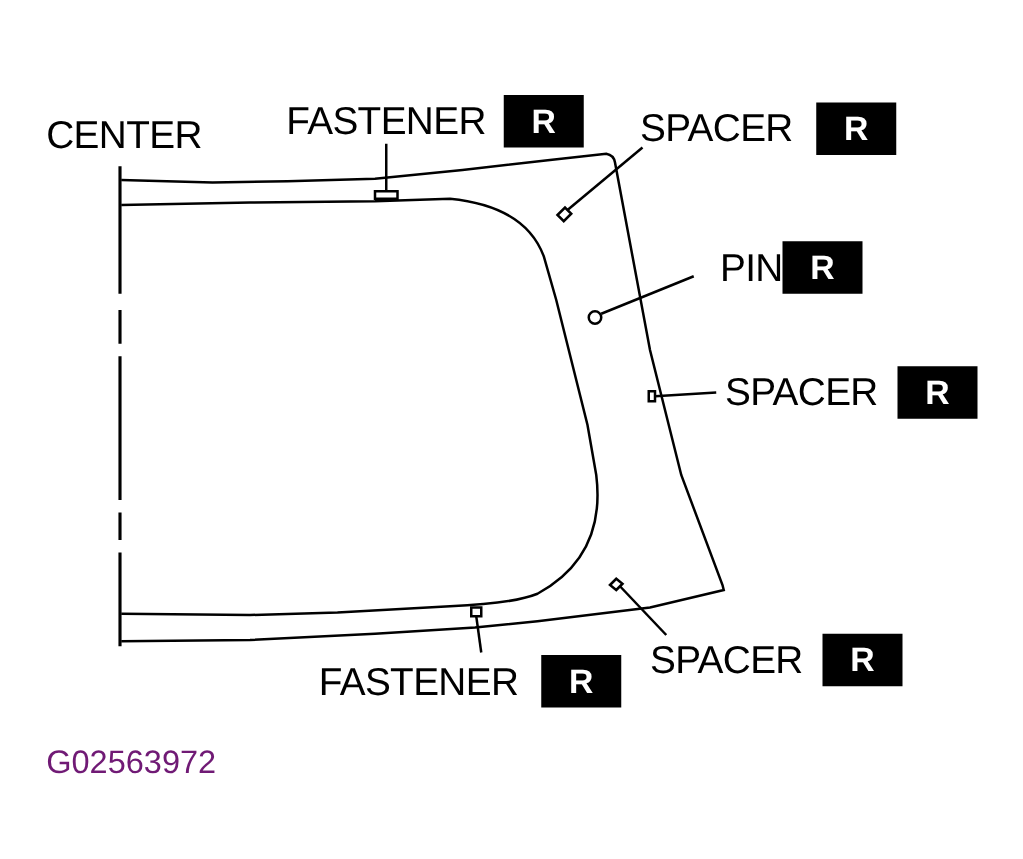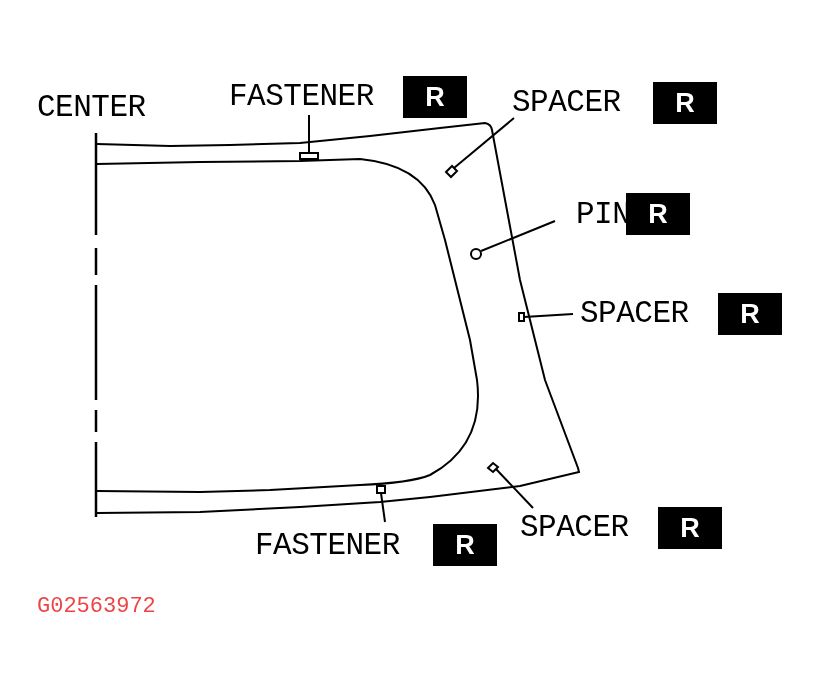--- a/index.html
+++ b/index.html
@@ -1,20 +1,20 @@
 <!DOCTYPE html>
 <html><head>
 <meta charset="utf-8">
 <style>
   html, body { margin:0; padding:0; background:#ffffff; }
   body { width:818px; height:687px; position:relative; overflow:hidden; font-family:"Liberation Sans", sans-serif; }
   svg { position:absolute; left:0; top:0; }
-  .lbl { position:absolute; font-family:Liberation Mono, monospace; font-size:31px; color:#000; line-height:1; letter-spacing:-0.5px; white-space:nowrap;text-align:right; }
+  .lbl { position:absolute; font-family:Liberation Sans, sans-serif; font-size:31px; color:#000; line-height:1; letter-spacing:-0.5px; white-space:nowrap;text-align:right; }
   .badge { position:absolute; background:#000; color:#fff; font-family:"Liberation Sans", sans-serif; font-weight:bold; font-size:27px; text-align:center; line-height:42px; width:64px; height:42px; }
-  .code { position:absolute; font-family:Liberation Mono, monospace; font-size:22px; color:#ef4444; }
+  .code { position:absolute; font-family:Liberation Sans, sans-serif; font-size:26px; color:#701a75; }
 </style>
 </head>
 <body>
 
 <svg width="818" height="687" viewBox="0 0 818 687">
   <g fill="none" stroke="#000" stroke-width="2">
 
     <path d="M96 133 L96 235 M96 248 L96 275 M96 285 L96 400 M96 410 L96 432 M96 442 L96 517" stroke-width="2.5"></path>
 
     <path d="M97 144 L170 146 L230 145 L300 143 L370 136 L440 128 L485 123 Q491 124 492 130 L520 280 L545 380 L578 468 L579 472 L520 486 L430 497 L380 502 L300 507 L200 512 L97 513"></path>

